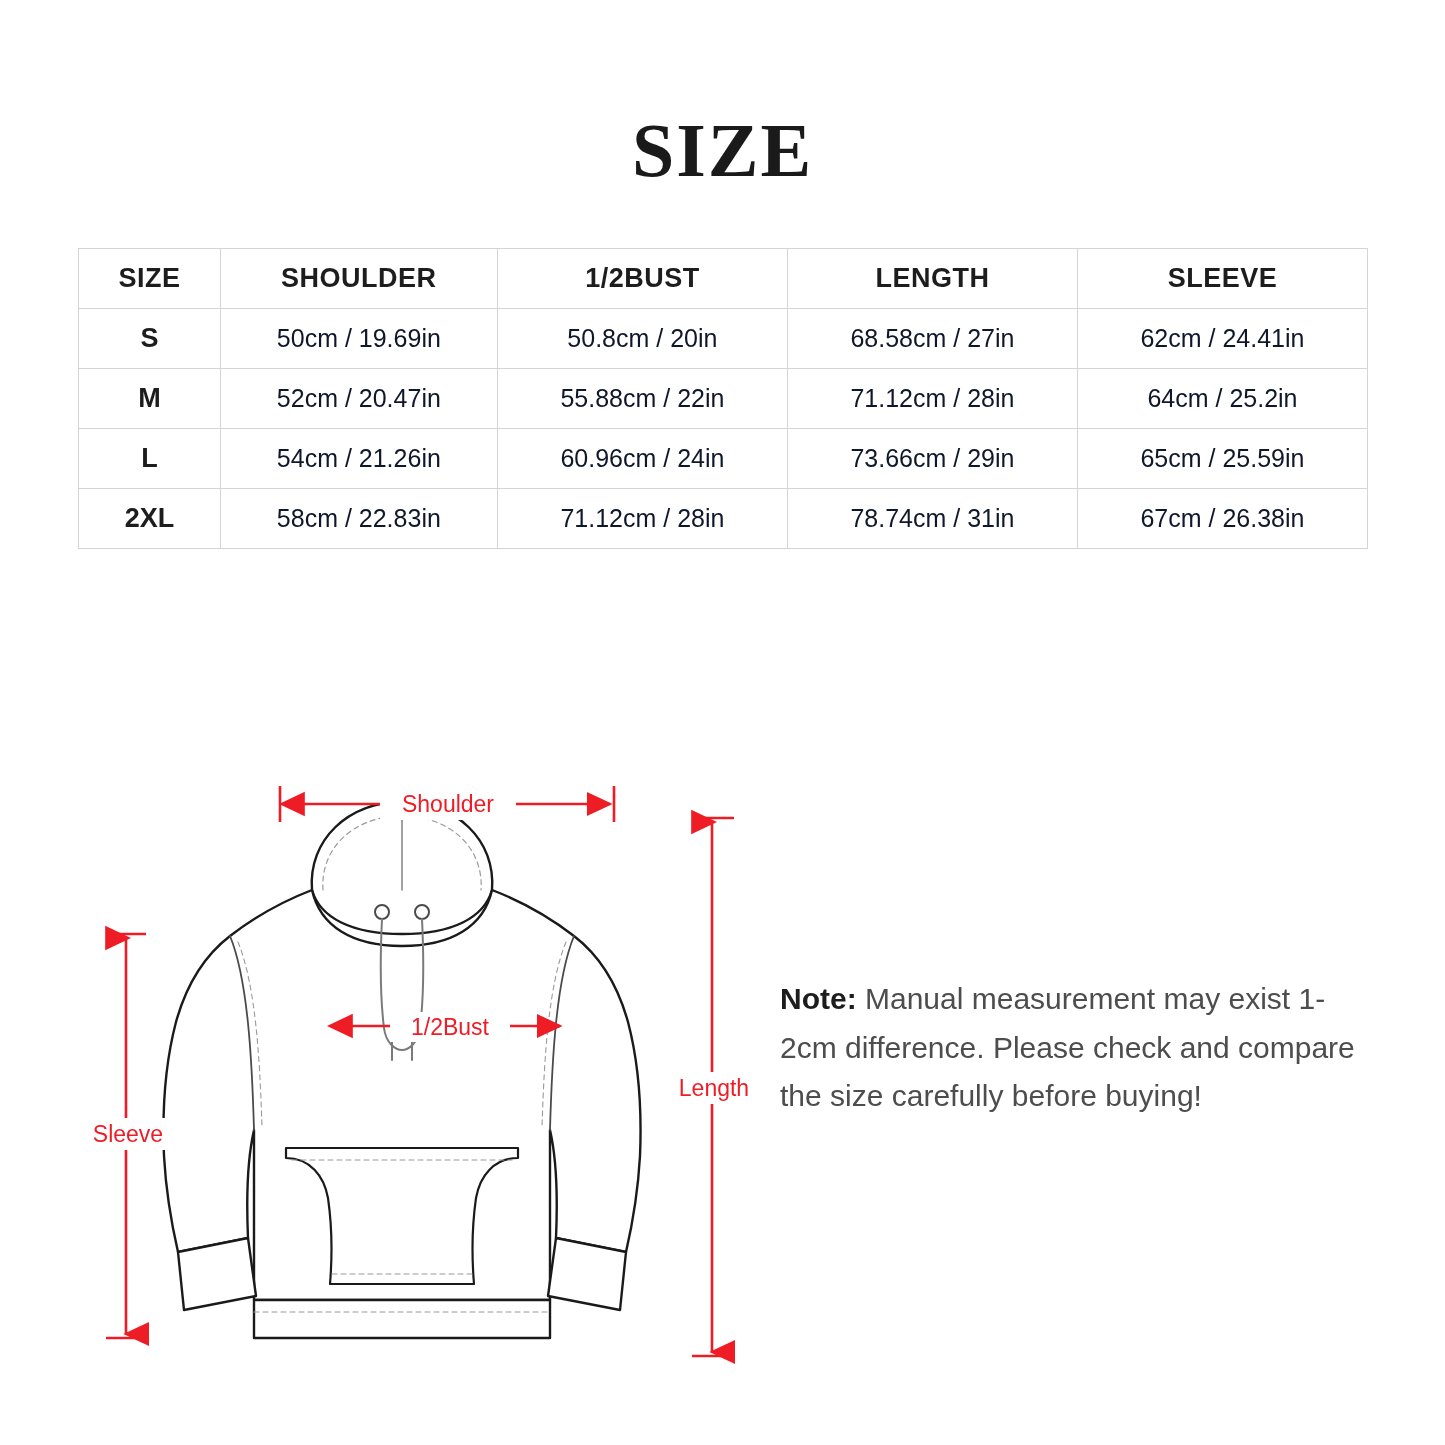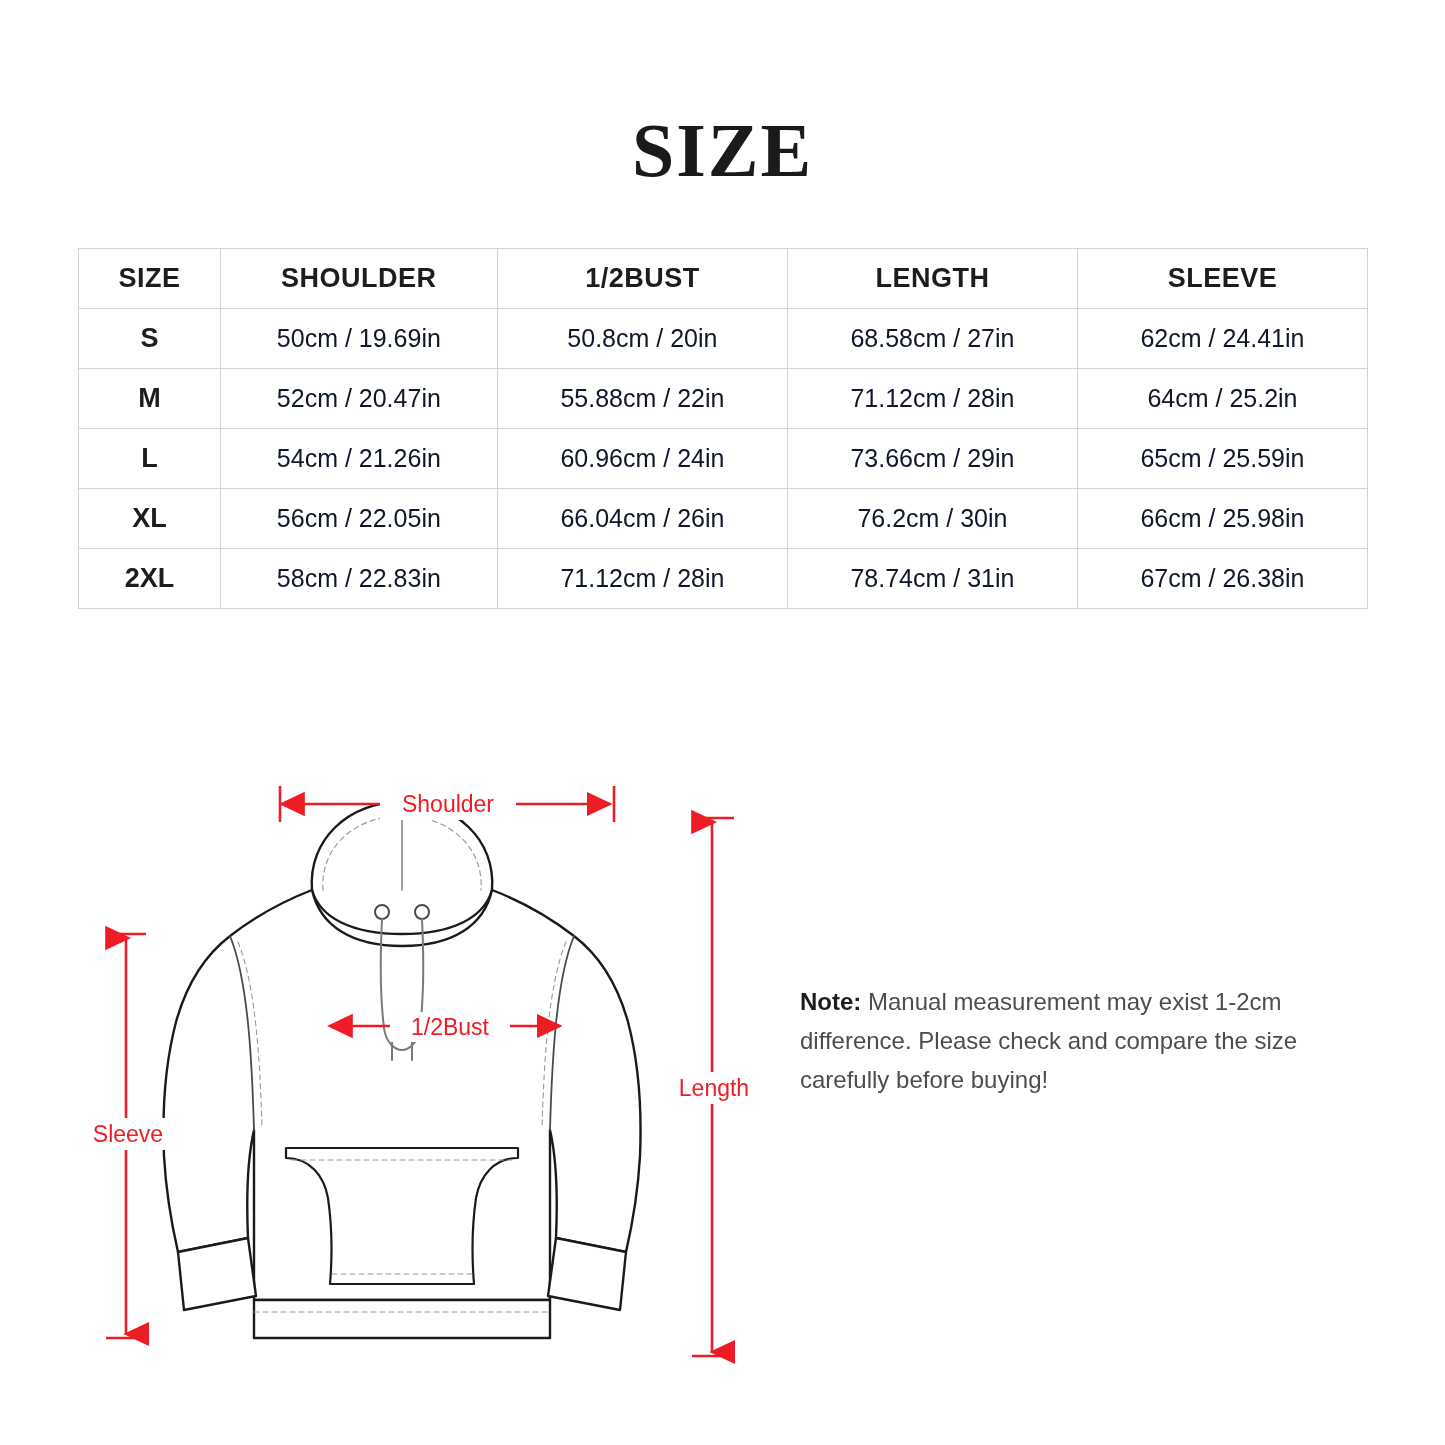--- a/index.html
+++ b/index.html
@@ -77,27 +77,26 @@
     left: 80px;
     top: 740px;
     width: 700px;
     height: 640px;
   }
   .illus svg { display: block; }
 
   
   .note {
     position: absolute;
-    left: 800px;
+    left: 780px;
     top: 975px;
     width: 580px;
-    font-size: 24px;
+    font-size: 30px;
     line-height: 1.62;
     color: #4d4d4d;
-    margin-top: 8px;
   }
   .note b {
     color: #1d1d1d;
     font-weight: bold;
   }
 </style>
 </head>
 <body>
 
 <h1 class="page-title">SIZE</h1>
@@ -134,27 +133,20 @@
         <td class="val-cell">55.88cm / 22in</td>
         <td class="val-cell">71.12cm / 28in</td>
         <td class="val-cell">64cm / 25.2in</td>
       </tr>
       <tr>
         <td class="size-cell">L</td>
         <td class="val-cell">54cm / 21.26in</td>
         <td class="val-cell">60.96cm / 24in</td>
         <td class="val-cell">73.66cm / 29in</td>
         <td class="val-cell">65cm / 25.59in</td>
-      </tr>
-      <tr>
-        <td class="size-cell">XL</td>
-        <td class="val-cell">56cm / 22.05in</td>
-        <td class="val-cell">66.04cm / 26in</td>
-        <td class="val-cell">76.2cm / 30in</td>
-        <td class="val-cell">66cm / 25.98in</td>
       </tr>
       <tr>
         <td class="size-cell">2XL</td>
         <td class="val-cell">58cm / 22.83in</td>
         <td class="val-cell">71.12cm / 28in</td>
         <td class="val-cell">78.74cm / 31in</td>
         <td class="val-cell">67cm / 26.38in</td>
       </tr>
     </tbody>
   </table>

